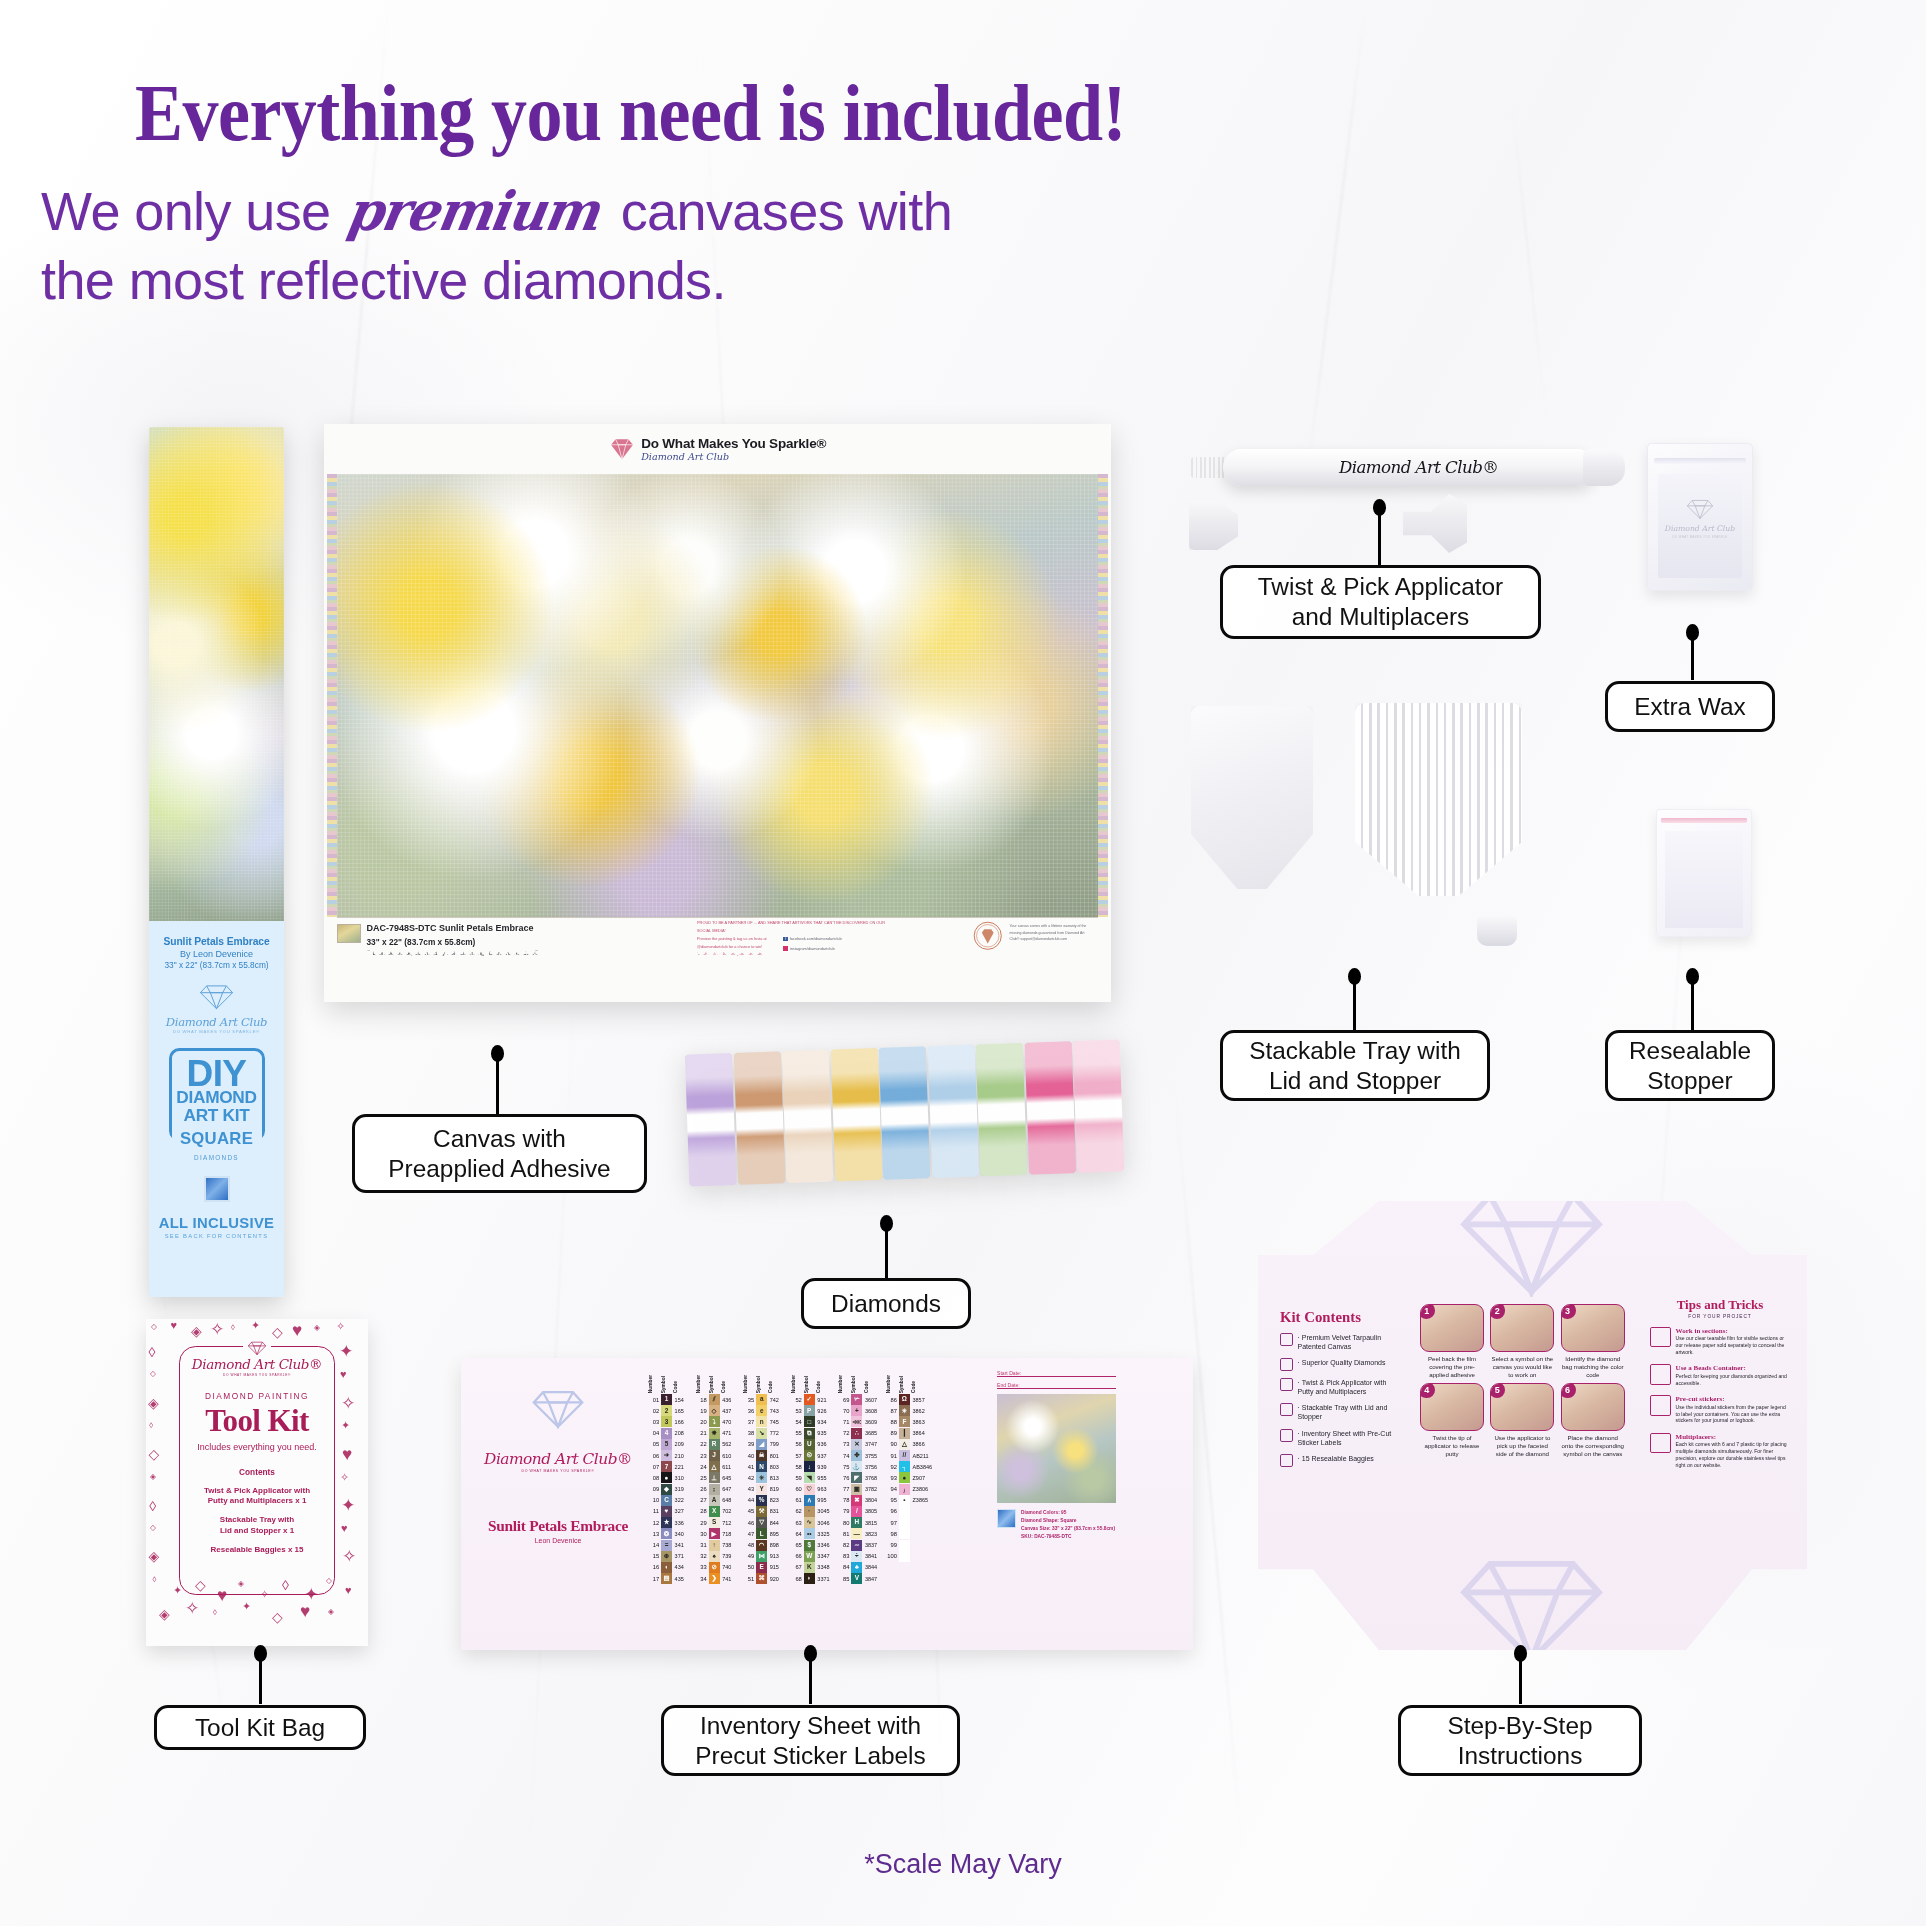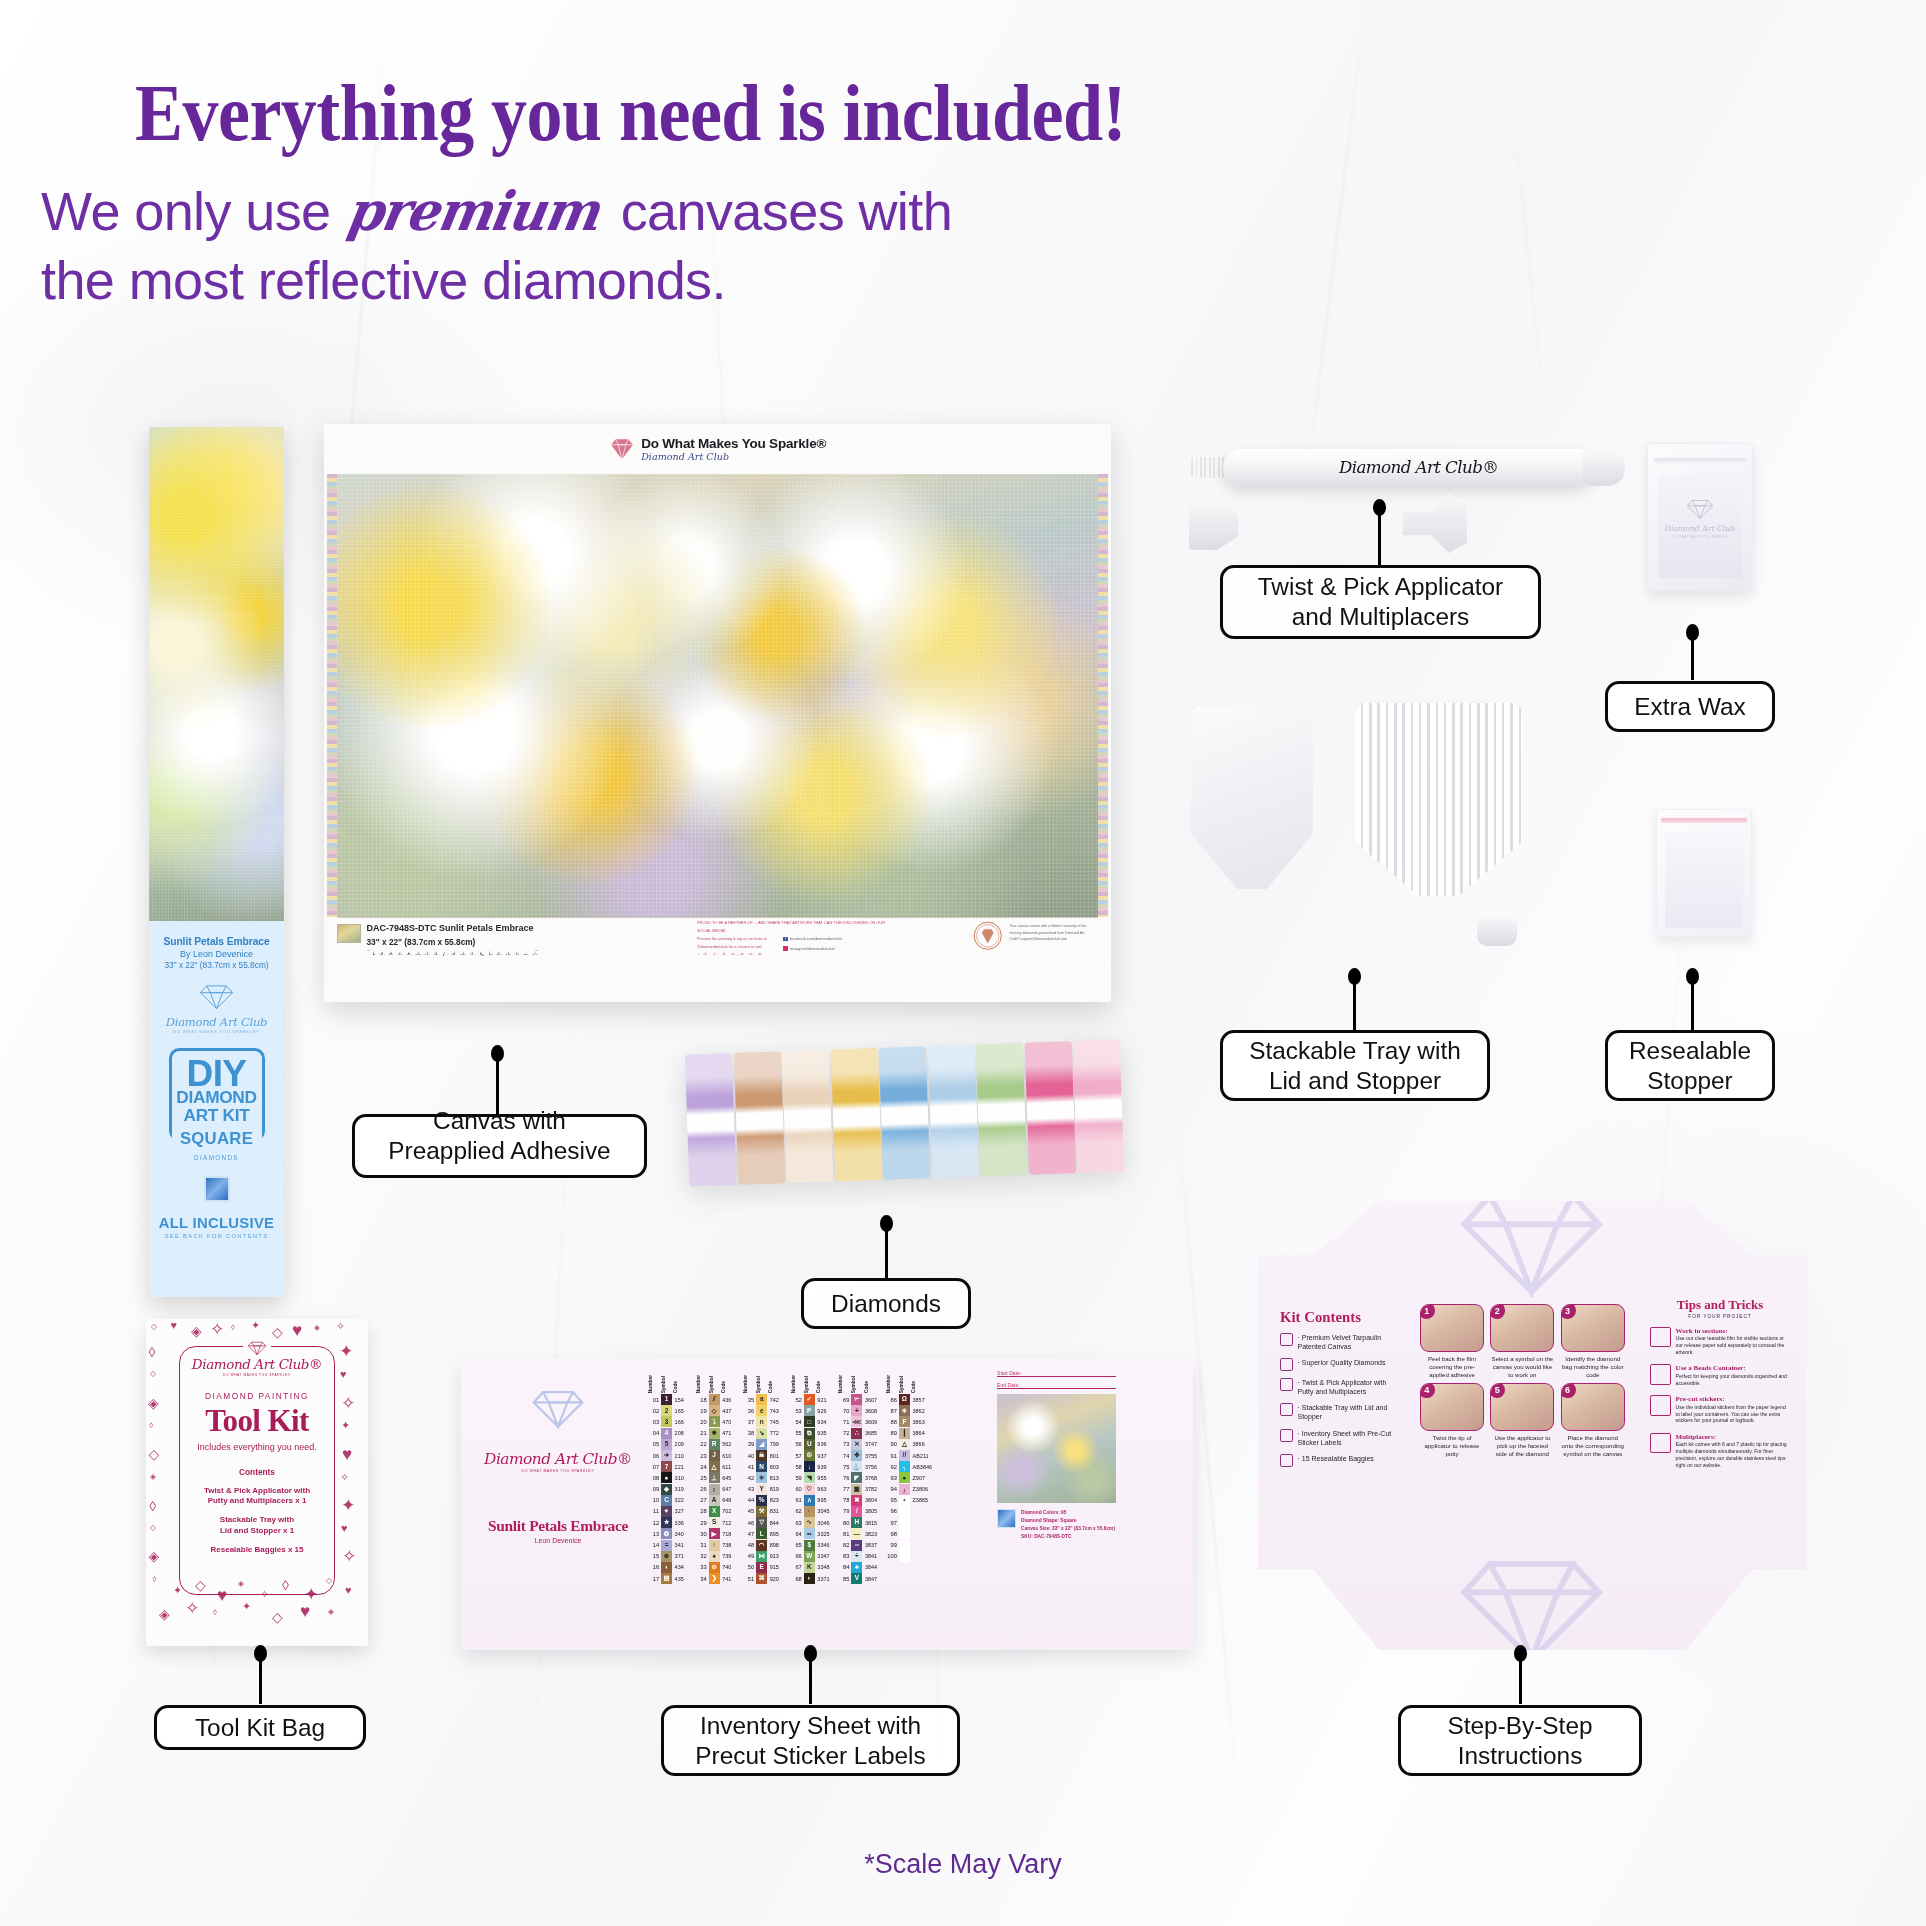--- a/index.html
+++ b/index.html
@@ -1166,21 +1166,21 @@
           </div>
         </div>
       </div>
   </div>
 </div>
 
 <div id="callouts">
     <div class="callout">
       <div class="leader" style="left: 496px; top: 1053px; height: 61px;"></div>
       <div class="dot" style="left: 491px; top: 1045px;"></div>
-      <div class="cbox" style="left: 352px; top: 1114px; width: 295px; height: 64px; align-items: flex-end;">
+      <div class="cbox" style="left: 352px; top: 1114px; width: 295px; height: 79px;">
         <div>
           <div>Canvas with</div>
           <div>Preapplied Adhesive</div>
         </div>
       </div>
     </div>
     <div class="callout">
       <div class="leader" style="left: 1378px; top: 507px; height: 58px;"></div>
       <div class="dot" style="left: 1373px; top: 499px;"></div>
       <div class="cbox" style="left: 1220px; top: 565px; width: 321px; height: 74px;">

